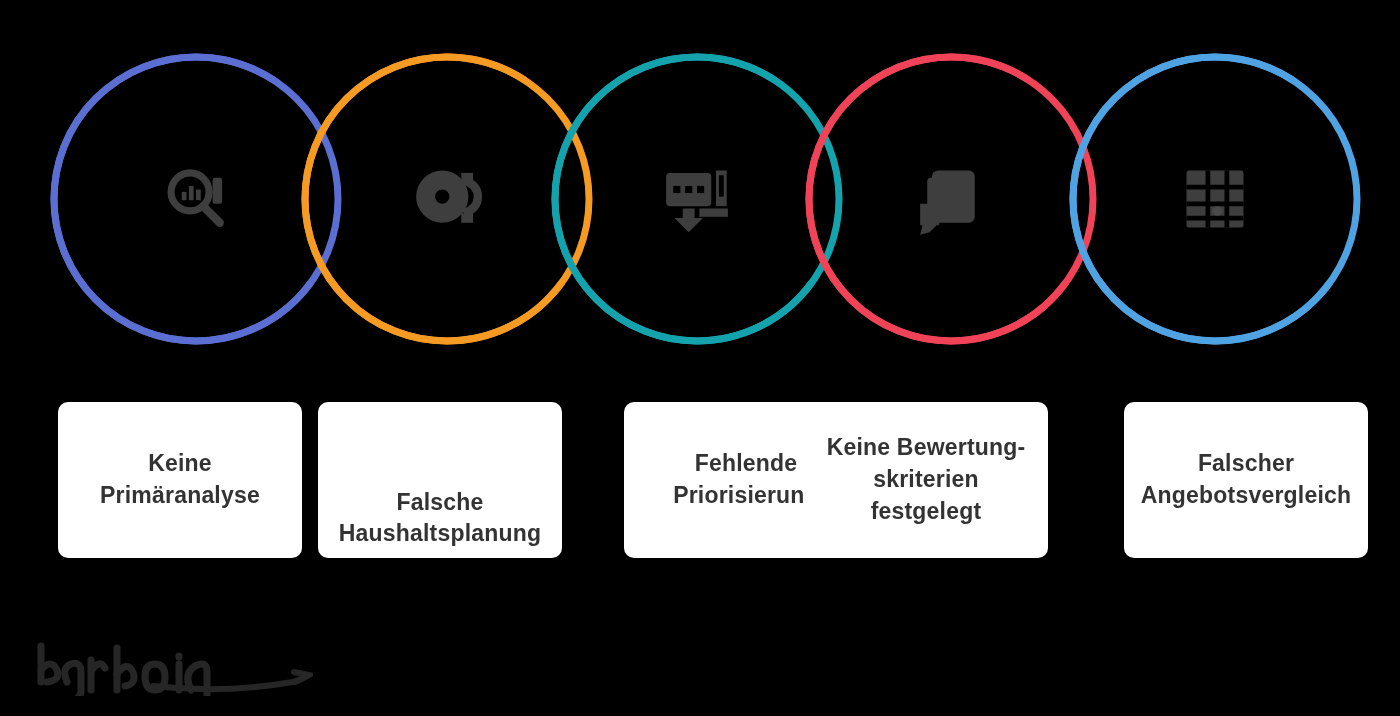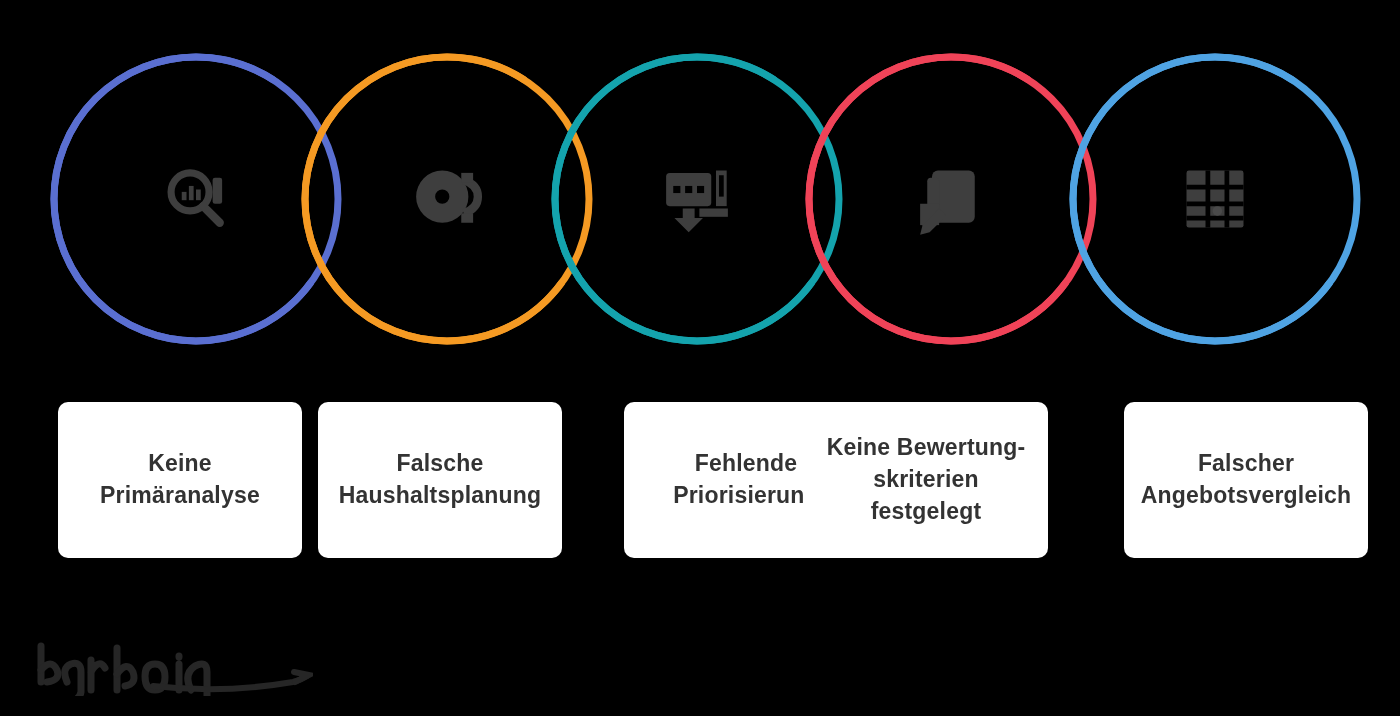--- a/index.html
+++ b/index.html
@@ -114,21 +114,21 @@
       <line x1="42" y1="8" x2="42" y2="56" stroke="#000" stroke-width="4"></line>
       <circle cx="34" cy="42" r="4" fill="#4a4a4a"></circle>
     </svg>
       </div>
     </div>
   <div id="cards-layer">
       <div class="card" style="left: 58px; justify-content: center;">
         <div class="card-label">Keine
 Primäranalyse</div>
       </div>
-      <div class="card" style="left: 318px;">
+      <div class="card" style="left: 318px; align-items: flex-end;">
         <div class="card-label">Falsche
 Haushaltsplanung</div>
       </div>
       <div class="card" style="left: 578px; margin-left: 46px;">
         <div class="card-label">Fehlende
 Priorisierung</div>
       </div>
       <div class="card" style="left: 804px;">
         <div class="card-label">Keine Bewertung-
 skriterien

